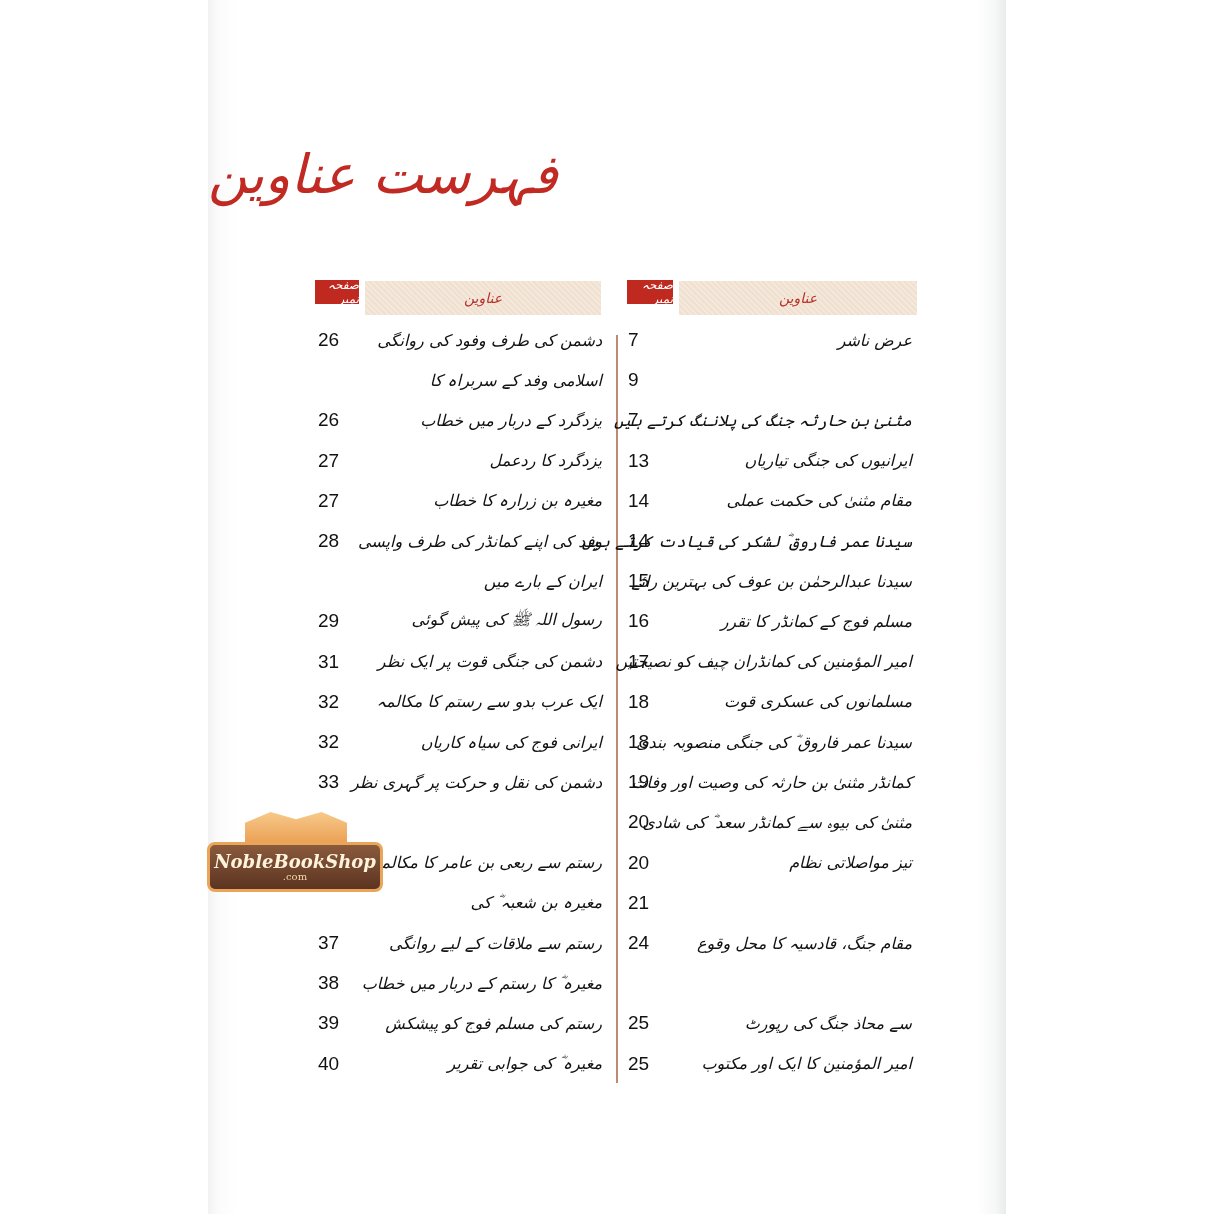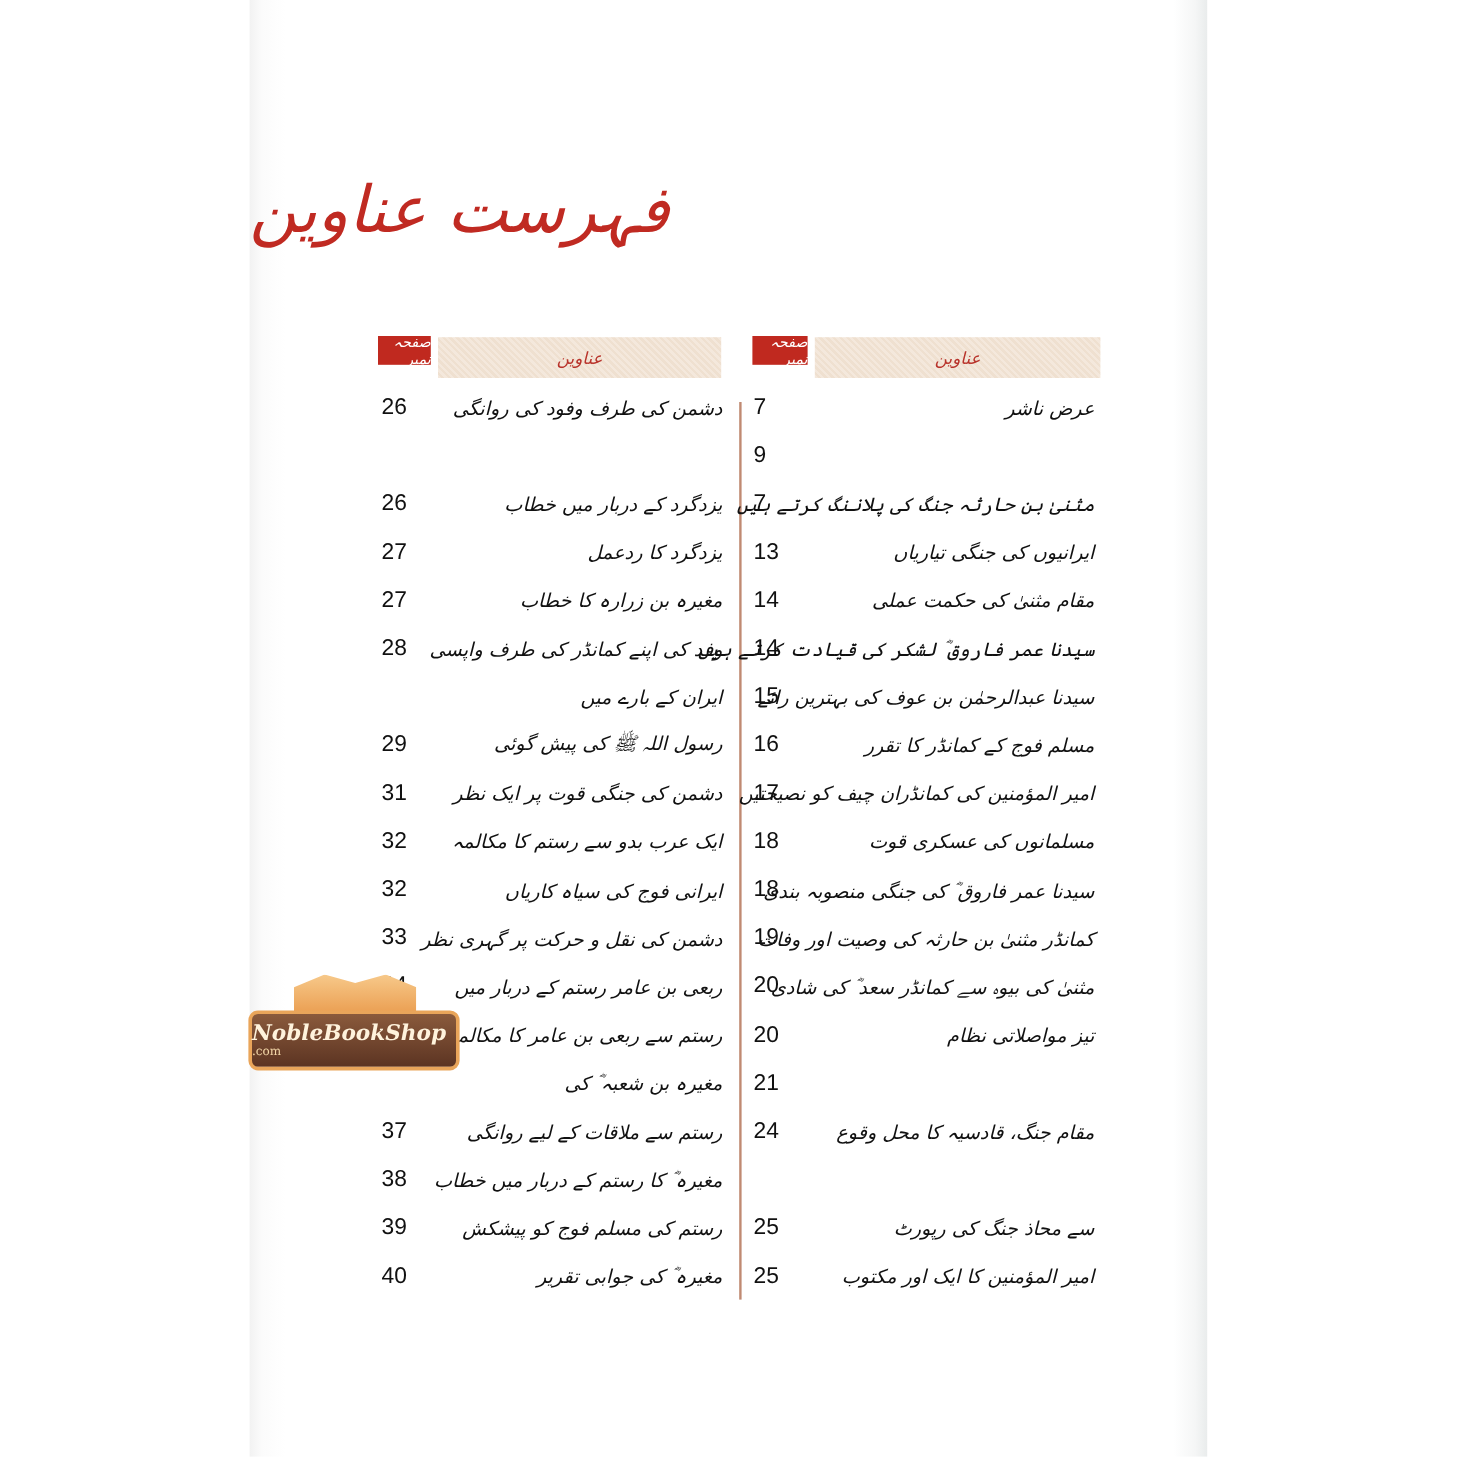--- a/index.html
+++ b/index.html
@@ -48,21 +48,21 @@
     }
     .wm-book {
       position: absolute; left: 38px; top: 0; width: 102px; height: 36px;
       background: linear-gradient(#f7c98a, #e99a4c); border-radius: 6px 6px 0 0;
       clip-path: polygon(0 30%, 25% 0, 50% 20%, 75% 0, 100% 30%, 100% 100%, 0 100%);
     }
     .wm-banner {
       position: absolute; left: 0; top: 30px; width: 176px; height: 50px;
       background: linear-gradient(#8a5a3c, #5c3422); border-radius: 8px;
       border: 3px solid #e9a55a; box-sizing: border-box;
-      display: flex; flex-direction: column; justify-content: center;
+      display: flex; flex-direction: column; align-items: center; justify-content: center;
     }
     .wm-name { color: #fff3dc; font-family: "DejaVu Serif", serif; font-weight: bold; font-style: italic; font-size: 18px; line-height: 20px; }
     .wm-dom { color: #f4d7a8; font-family: "DejaVu Serif", serif; font-size: 10px; line-height: 10px; }
   </style>
 </head>
 <body>
 
 <div class="page"></div>
 
 <div class="title" style="left:208px; width:798px; right:auto;">فہرست عناوین</div>
@@ -152,20 +152,24 @@
       <span class="txt" style="margin-right: 0px;">امیر المؤمنین کا ایک اور مکتوب</span>
       <span class="num" style="left: 8px;">25</span>
     </div>
   </div>
 
 <div class="col" id="col-left" style="left:310px; width:292px; height:780px;">
     <div class="entry" style="top: 2px;">
       <span class="txt" style="margin-right: 0px;">دشمن کی طرف وفود کی روانگی</span>
       <span class="num" style="left: 8px;">26</span>
     </div>
+    <div class="entry" style="top: 42.2px;">
+      <span class="txt" style="margin-right: 0px;">اسلامی وفد کے سربراہ کا</span>
+      <span class="num" style="left: 8px;"></span>
+    </div>
     <div class="entry" style="top: 82.4px;">
       <span class="txt" style="margin-right: 0px;">یزدگرد کے دربار میں خطاب</span>
       <span class="num" style="left: 8px;">26</span>
     </div>
     <div class="entry" style="top: 122.6px;">
       <span class="txt" style="margin-right: 0px;">یزدگرد کا ردعمل</span>
       <span class="num" style="left: 8px;">27</span>
     </div>
     <div class="entry" style="top: 162.8px;">
       <span class="txt" style="margin-right: 0px;">مغیرہ بن زرارہ کا خطاب</span>
@@ -191,24 +195,20 @@
       <span class="txt" style="margin-right: 0px;">ایک عرب بدو سے رستم کا مکالمہ</span>
       <span class="num" style="left: 8px;">32</span>
     </div>
     <div class="entry" style="top: 404px;">
       <span class="txt" style="margin-right: 0px;">ایرانی فوج کی سیاہ کاریاں</span>
       <span class="num" style="left: 8px;">32</span>
     </div>
     <div class="entry" style="top: 444.2px;">
       <span class="txt" style="margin-right: 0px;">دشمن کی نقل و حرکت پر گہری نظر</span>
       <span class="num" style="left: 8px;">33</span>
-    </div>
-    <div class="entry" style="top: 484.4px;">
-      <span class="txt" style="margin-right: 0px;">ربعی بن عامر رستم کے دربار میں</span>
-      <span class="num" style="left: 8px;">34</span>
     </div>
     <div class="entry" style="top: 524.6px;">
       <span class="txt" style="margin-right: 0px;">رستم سے ربعی بن عامر کا مکالمہ</span>
       <span class="num" style="left: 8px;">35</span>
     </div>
     <div class="entry" style="top: 564.8px;">
       <span class="txt" style="margin-right: 0px;">مغیرہ بن شعبہ ؓ کی</span>
       <span class="num" style="left: 8px;"></span>
     </div>
     <div class="entry" style="top: 605px;">

